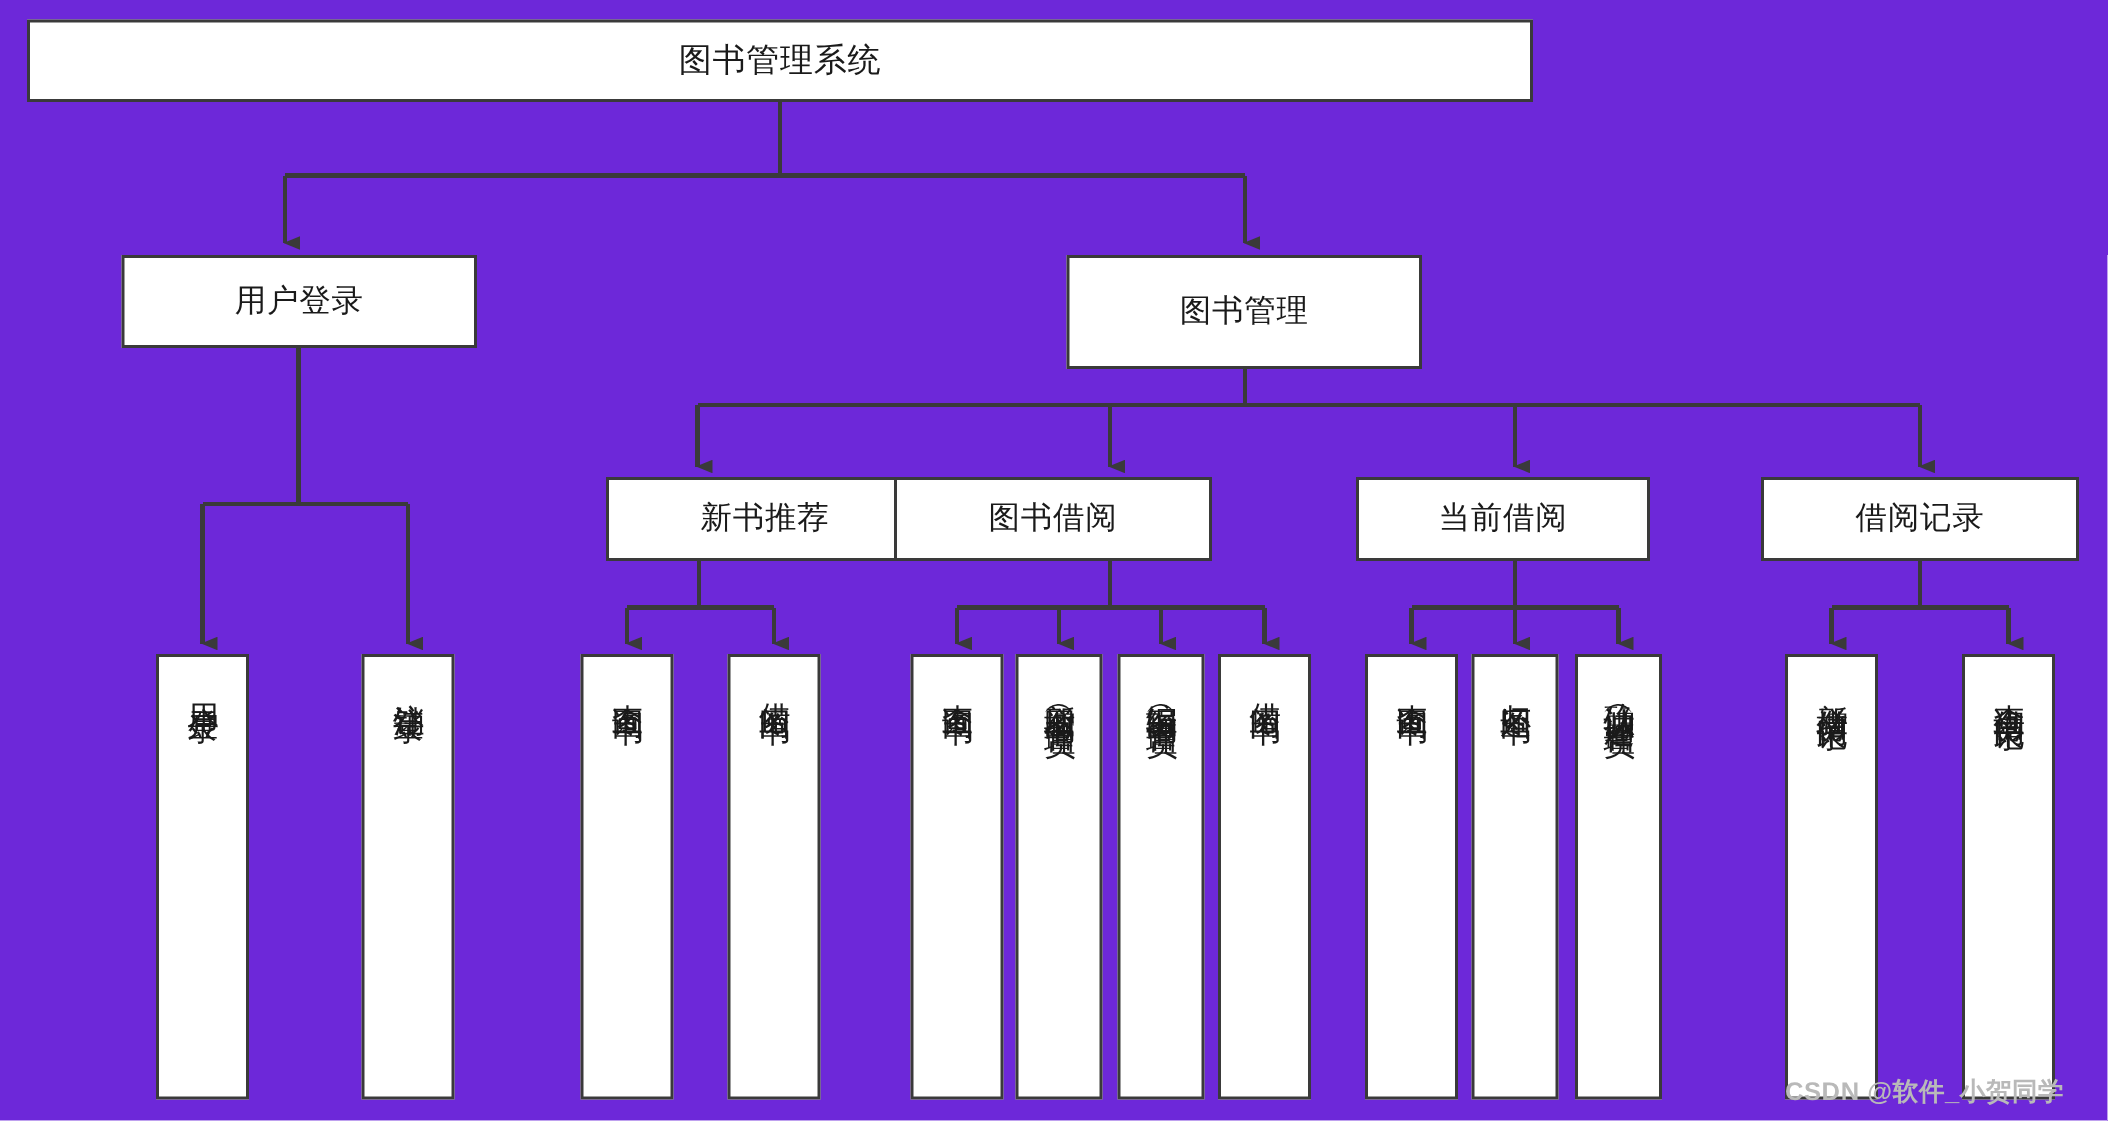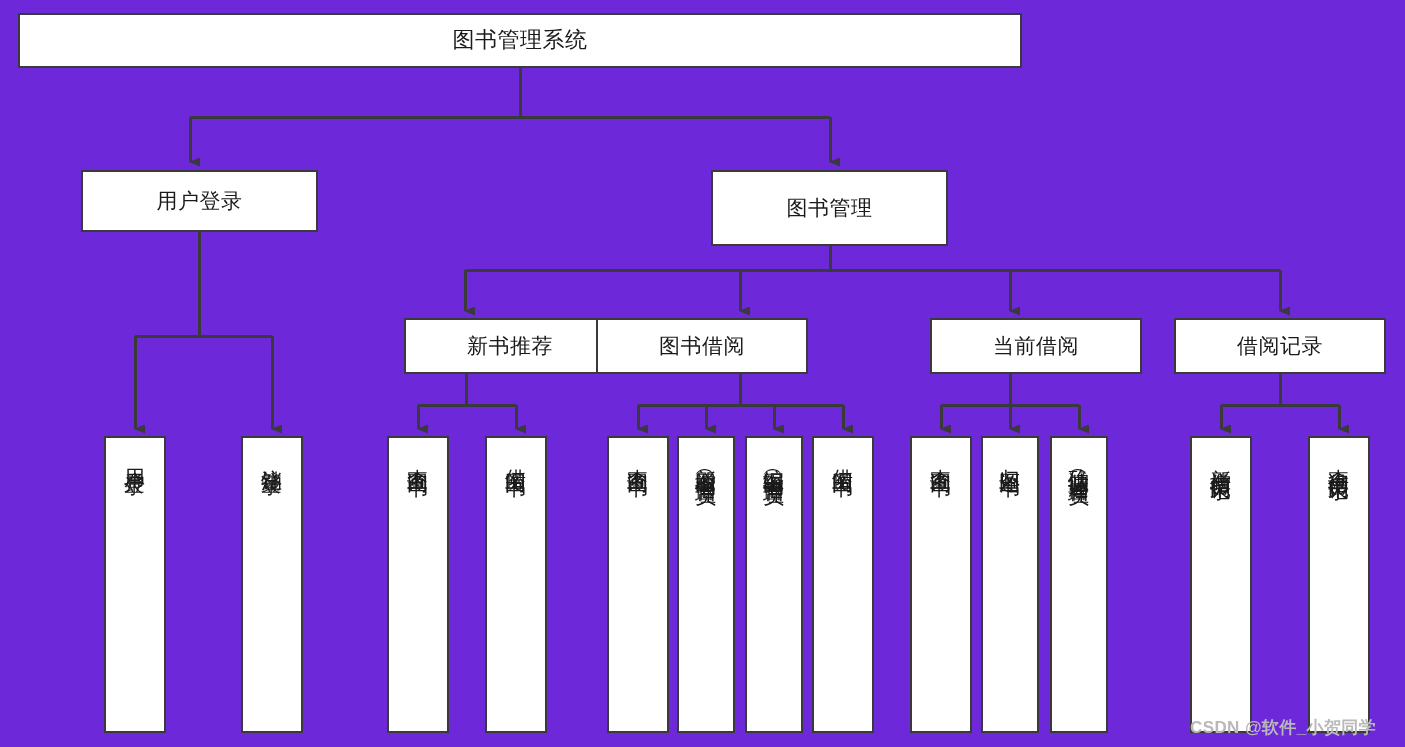--- a/index.html
+++ b/index.html
@@ -138,21 +138,21 @@
   </div>
 
   <div class="node-box horiz" style="left:360px; top:318px; width:212px; height:56px;margin-left:44px;">
     <span class="node-label">新书推荐</span>
   </div>
 
   <div class="node-box horiz" style="left:596px; top:318px; width:212px; height:56px;">
     <span class="node-label">图书借阅</span>
   </div>
 
-  <div class="node-box horiz" style="left:904px; top:318px; width:212px; height:56px;margin-left:26px;">
+  <div class="node-box horiz" style="left:904px; top:318px; width:196px; height:56px;">
     <span class="node-label">当前借阅</span>
   </div>
 
   <div class="node-box horiz" style="left:1174px; top:318px; width:212px; height:56px;">
     <span class="node-label">借阅记录</span>
   </div>
 
   <div class="node-box vert" style="left:104px; top:436px; width:62px; height:297px;">
     <span class="node-label">用户登录</span>
   </div>

